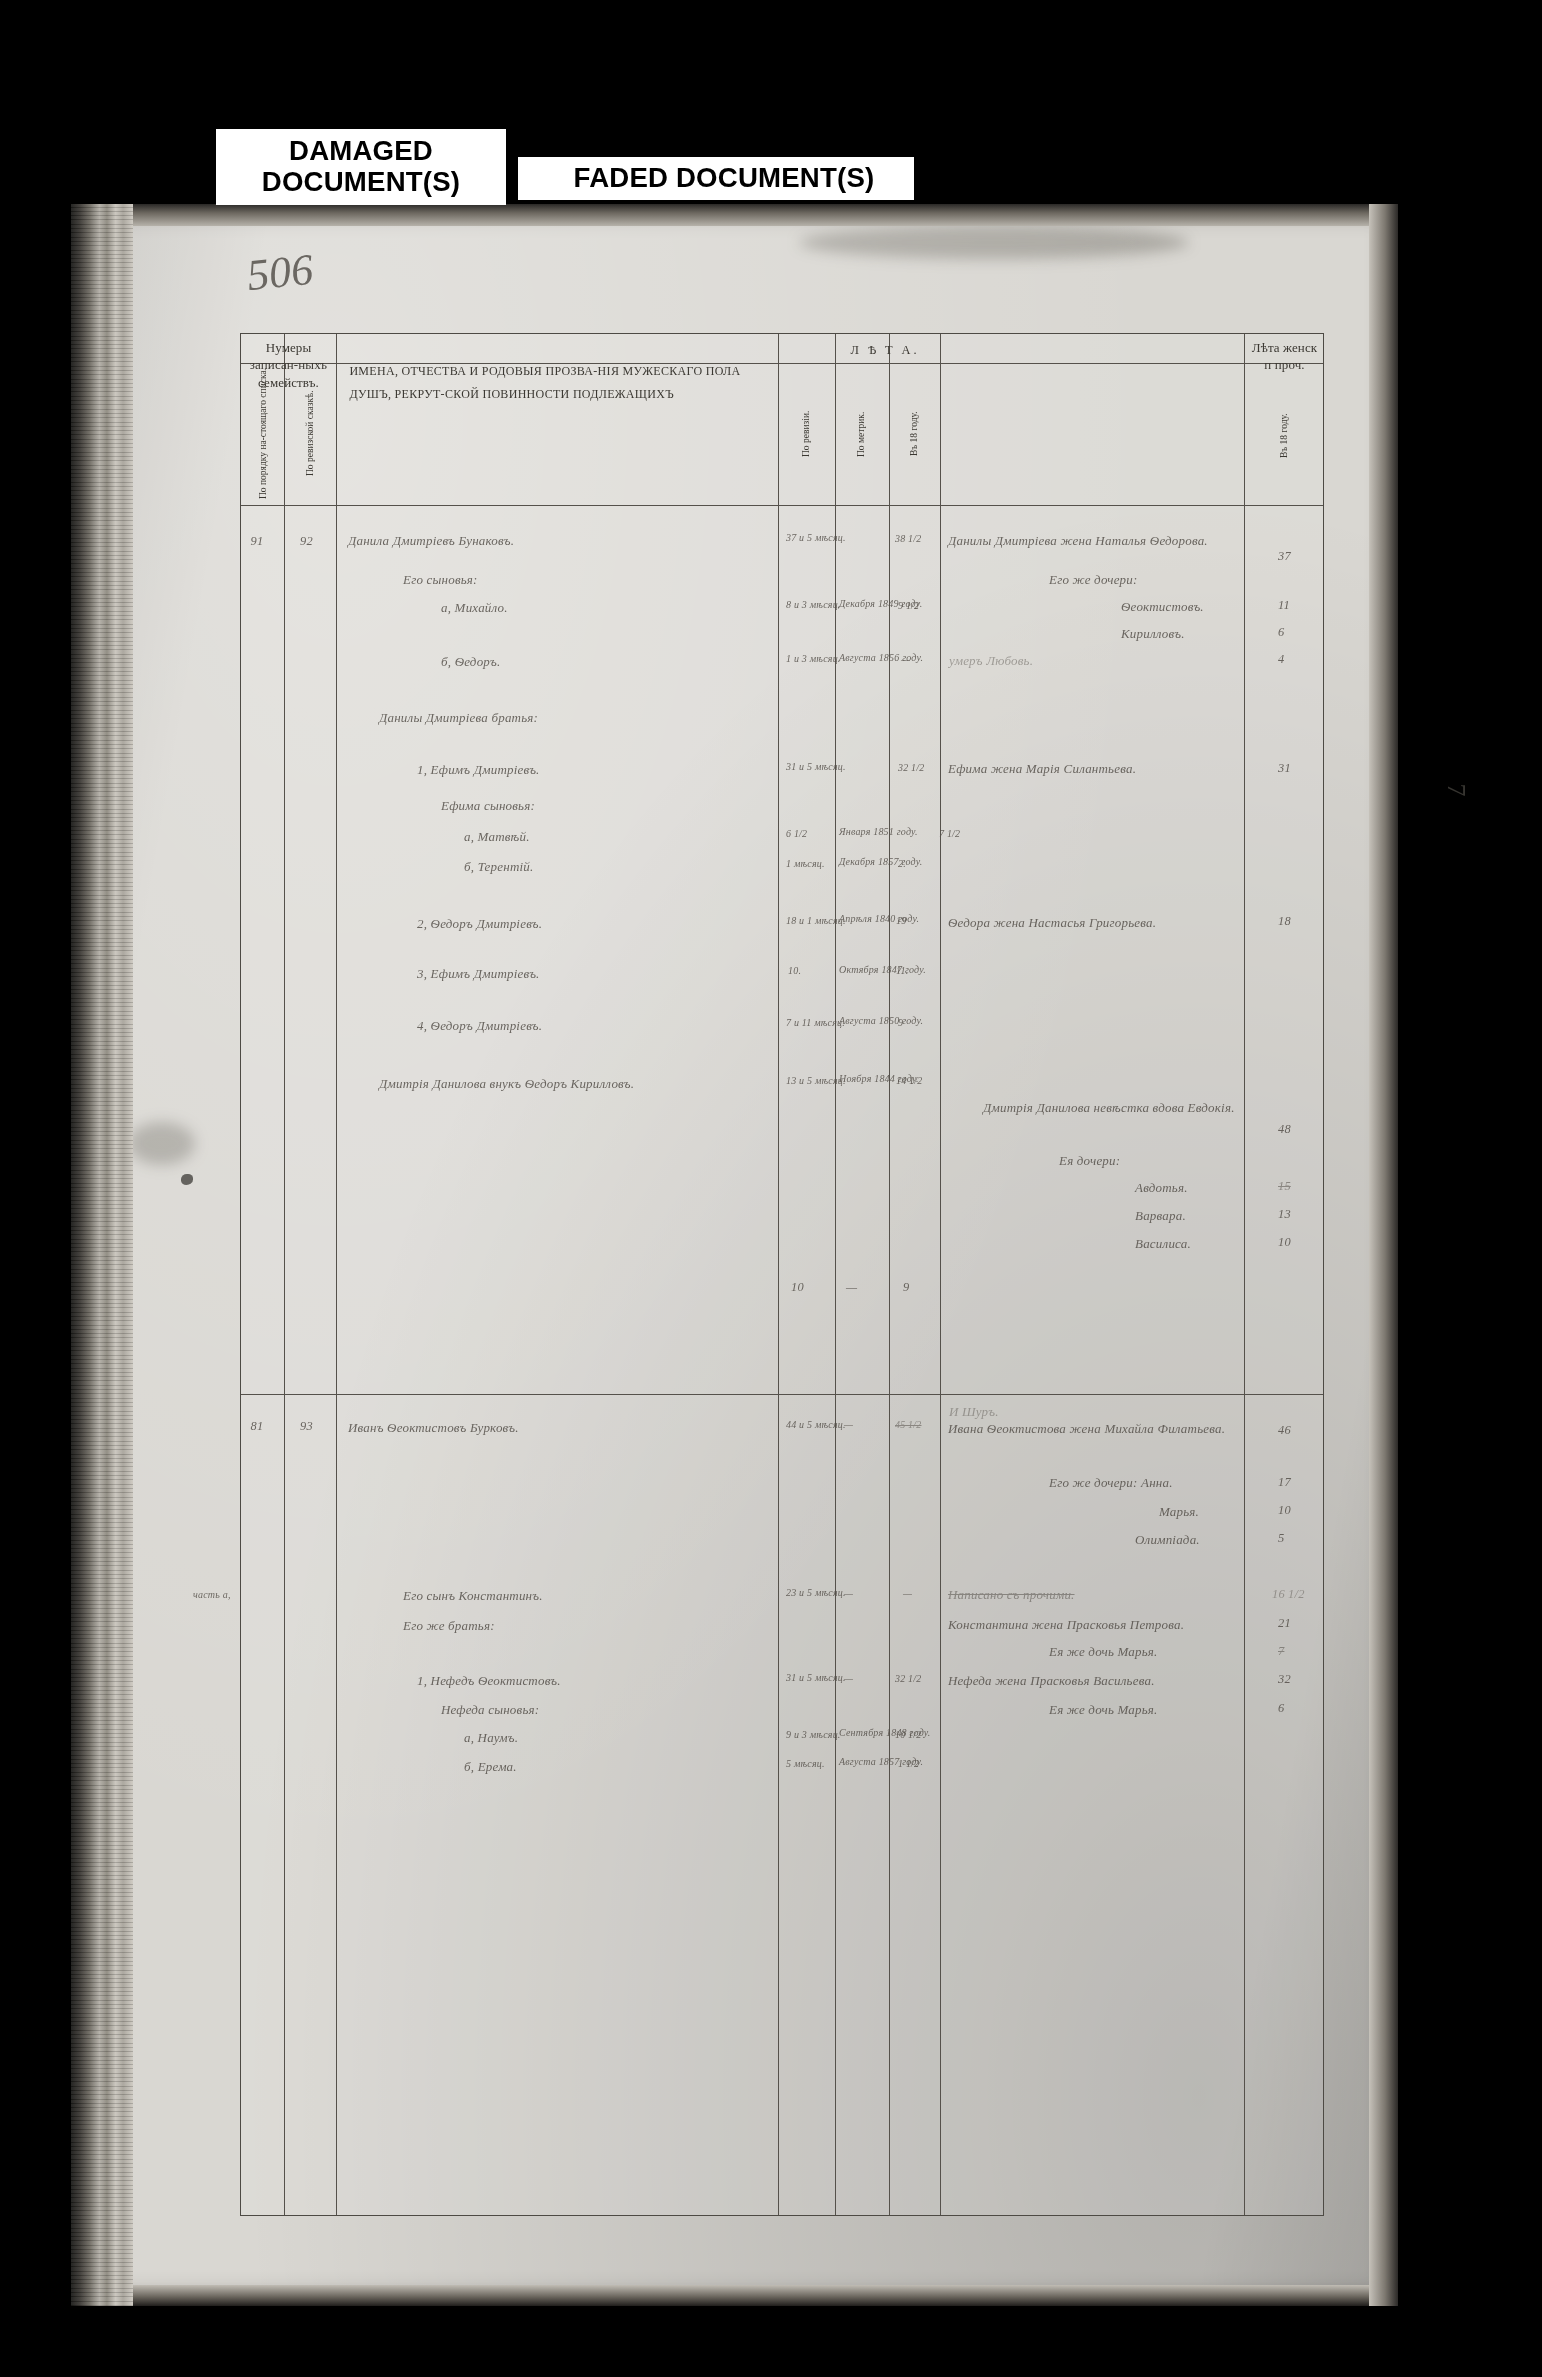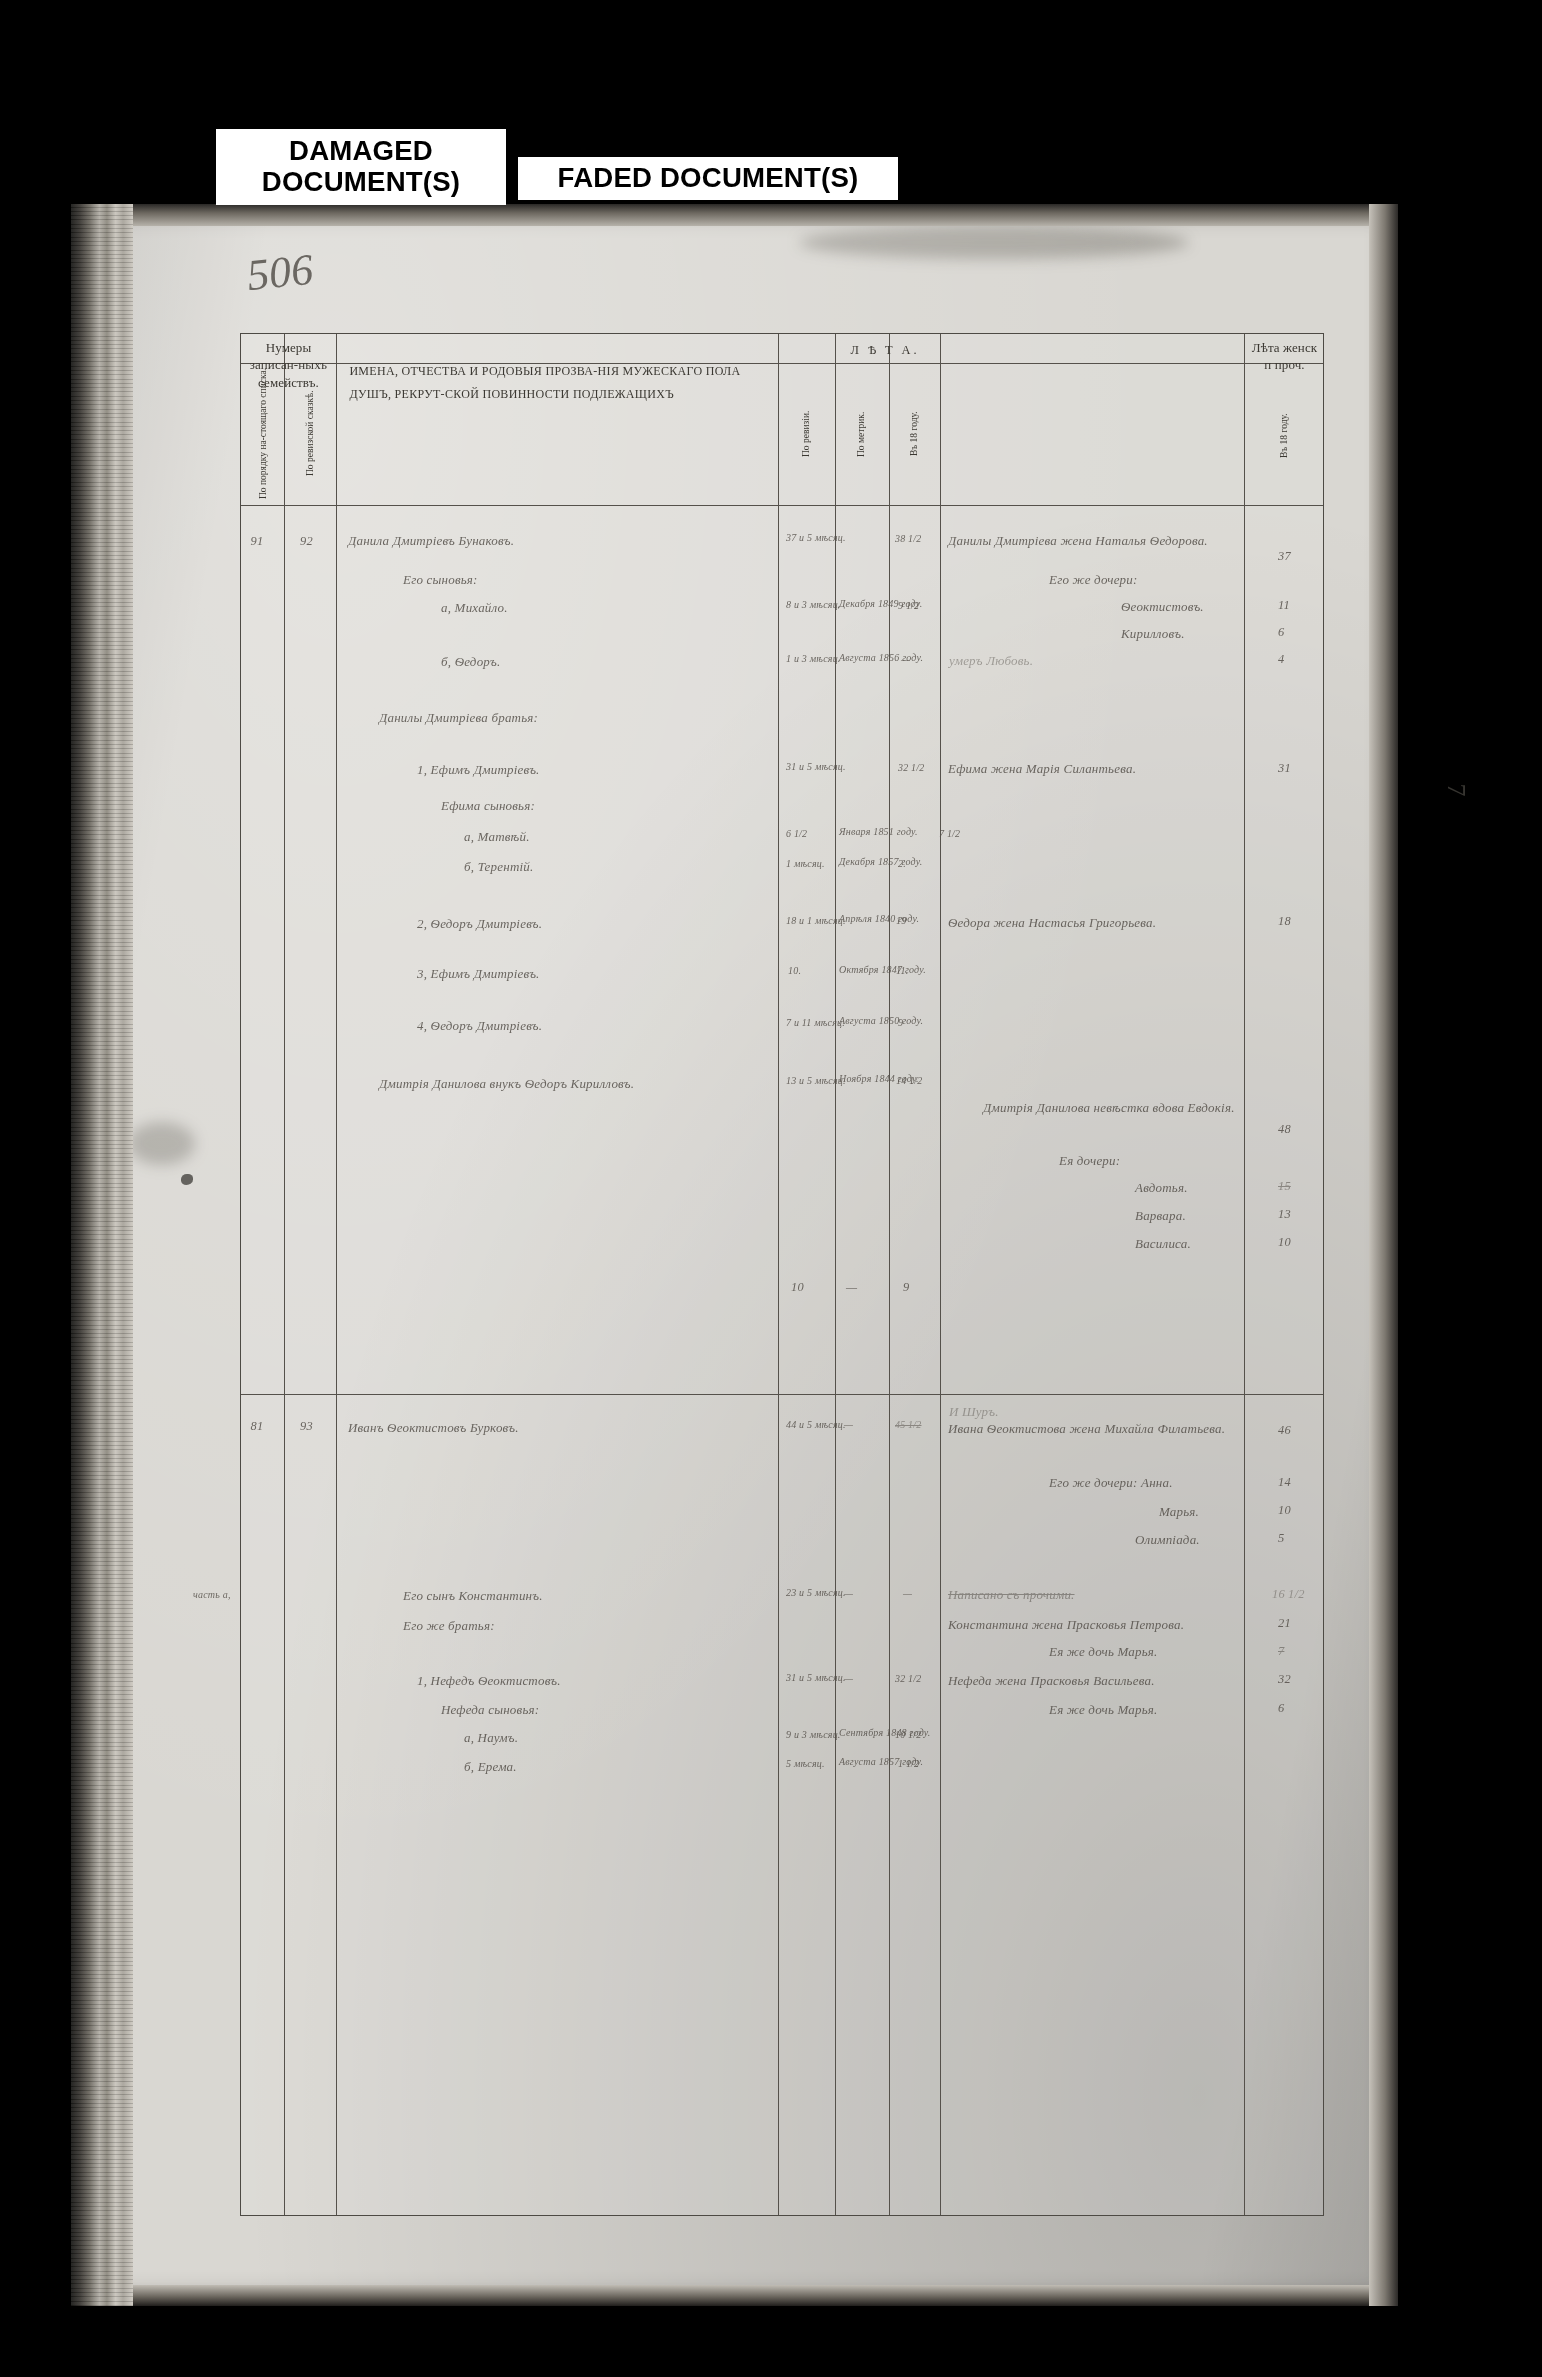--- a/index.html
+++ b/index.html
@@ -98,20 +98,21 @@
     background: #ffffff;
     color: #000;
     font-family: "Liberation Sans", sans-serif;
     font-weight: bold;
     text-align: center;
     display: flex;
     align-items: center;
     justify-content: center;
     line-height: 1.12;
     letter-spacing: 0.2px;
+    padding-left: 16px;
   }
   #stamp-damaged {
     left: 216px;
     top: 129px;
     width: 290px;
     height: 76px;
     font-size: 27.6px;
     padding: 0 4.8px;
     box-sizing: border-box;
   }
@@ -385,21 +386,21 @@
   <div class="hand faint" style="left:708px; top:1070px;">И Шуръ.</div>
 
   <div class="hand" style="left:107px; top:1086px;">Иванъ Ѳеоктистовъ Бурковъ.</div>
   <div class="hand sm" style="left:545px; top:1085px;">44 и 5 мѣсяц.</div>
   <div class="hand sm" style="left:603px; top:1085px;">—</div>
   <div class="hand sm strike" style="left:654px; top:1085px;">45 1/2</div>
   <div class="hand" style="left:707px; top:1087px;">Ивана Ѳеоктистова жена Михайла Филатьева.</div>
   <div class="hand num" style="left:1037px; top:1089px;">46</div>
 
   <div class="hand" style="left:808px; top:1141px;font-style:italic;">Его же дочери:   Анна.</div>
-  <div class="hand num" style="left:1037px; top:1141px;">14</div>
+  <div class="hand num" style="left:1037px; top:1141px;">17</div>
 
   <div class="hand" style="left:918px; top:1170px;">Марья.</div>
   <div class="hand num" style="left:1037px; top:1169px;">10</div>
 
   <div class="hand" style="left:894px; top:1198px;">Олимпіада.</div>
   <div class="hand num" style="left:1037px; top:1197px;">5</div>
 
   <div class="hand sm" style="left:-48px; top:1255px; color:#5a554e;">часть а,</div>
 
   <div class="hand" style="left:162px; top:1254px;">Его сынъ Константинъ.</div>

